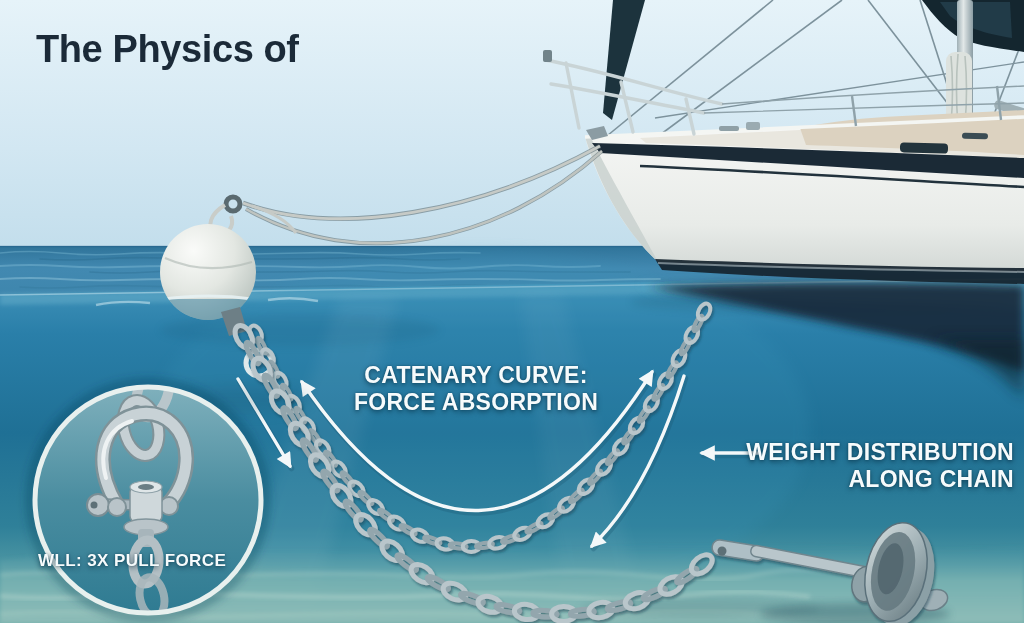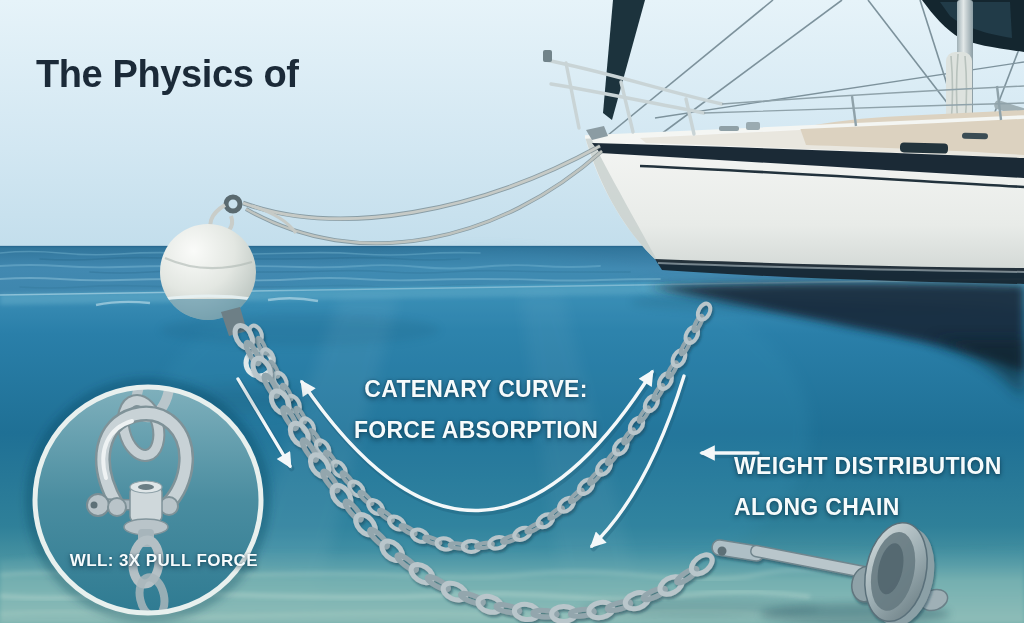--- a/index.html
+++ b/index.html
@@ -6,32 +6,31 @@
   #stage{
     position:relative;width:1024px;height:623px;overflow:hidden;
     font-family:"Liberation Sans", sans-serif;
   }
   #scene{position:absolute;left:0;top:0;width:1024px;height:623px;display:block;}
   .overlay{position:absolute;pointer-events:none;}
   .title{
     left:36px;top:26px;width:520px;
     font-size:38px;line-height:1.26;font-weight:600;letter-spacing:-0.4px;
     color:#1b2a38;
-    margin-top:25px;
   }
   .title span{display:block;}
   .lbl{
     color:#f6fbfc;font-weight:bold;
     text-shadow:0 2px 5px rgba(4,42,62,0.65), 0 0 2px rgba(4,42,62,0.45);
     letter-spacing:0.3px;
   }
   .catenary{left:326px;top:362px;width:300px;text-align:center;font-size:23px;line-height:1.16;}
-  .weight{left:734px;top:439px;width:280px;text-align:left;font-size:23px;line-height:1.18;}
-  .wll{left:38px;top:551px;width:220px;text-align:right;font-size:17px;letter-spacing:0.4px;}
-  .lbl span{display:block;margin-top:14px;}
+  .weight{left:734px;top:439px;width:280px;text-align:right;font-size:23px;line-height:1.18;}
+  .wll{left:38px;top:551px;width:220px;text-align:left;font-size:17px;letter-spacing:0.4px;}
+  .lbl span{display:block;}
 </style>
 </head>
 <body>
 
 <div id="stage">
 <svg id="scene" viewBox="0 0 1024 623" width="1024" height="623" xmlns="http://www.w3.org/2000/svg">
   <defs>
     <linearGradient id="skyG" x1="0" y1="0" x2="0" y2="1">
       <stop offset="0" stop-color="#e6f3f9"></stop>
           <stop offset="0.6" stop-color="#d2e7f2"></stop>

